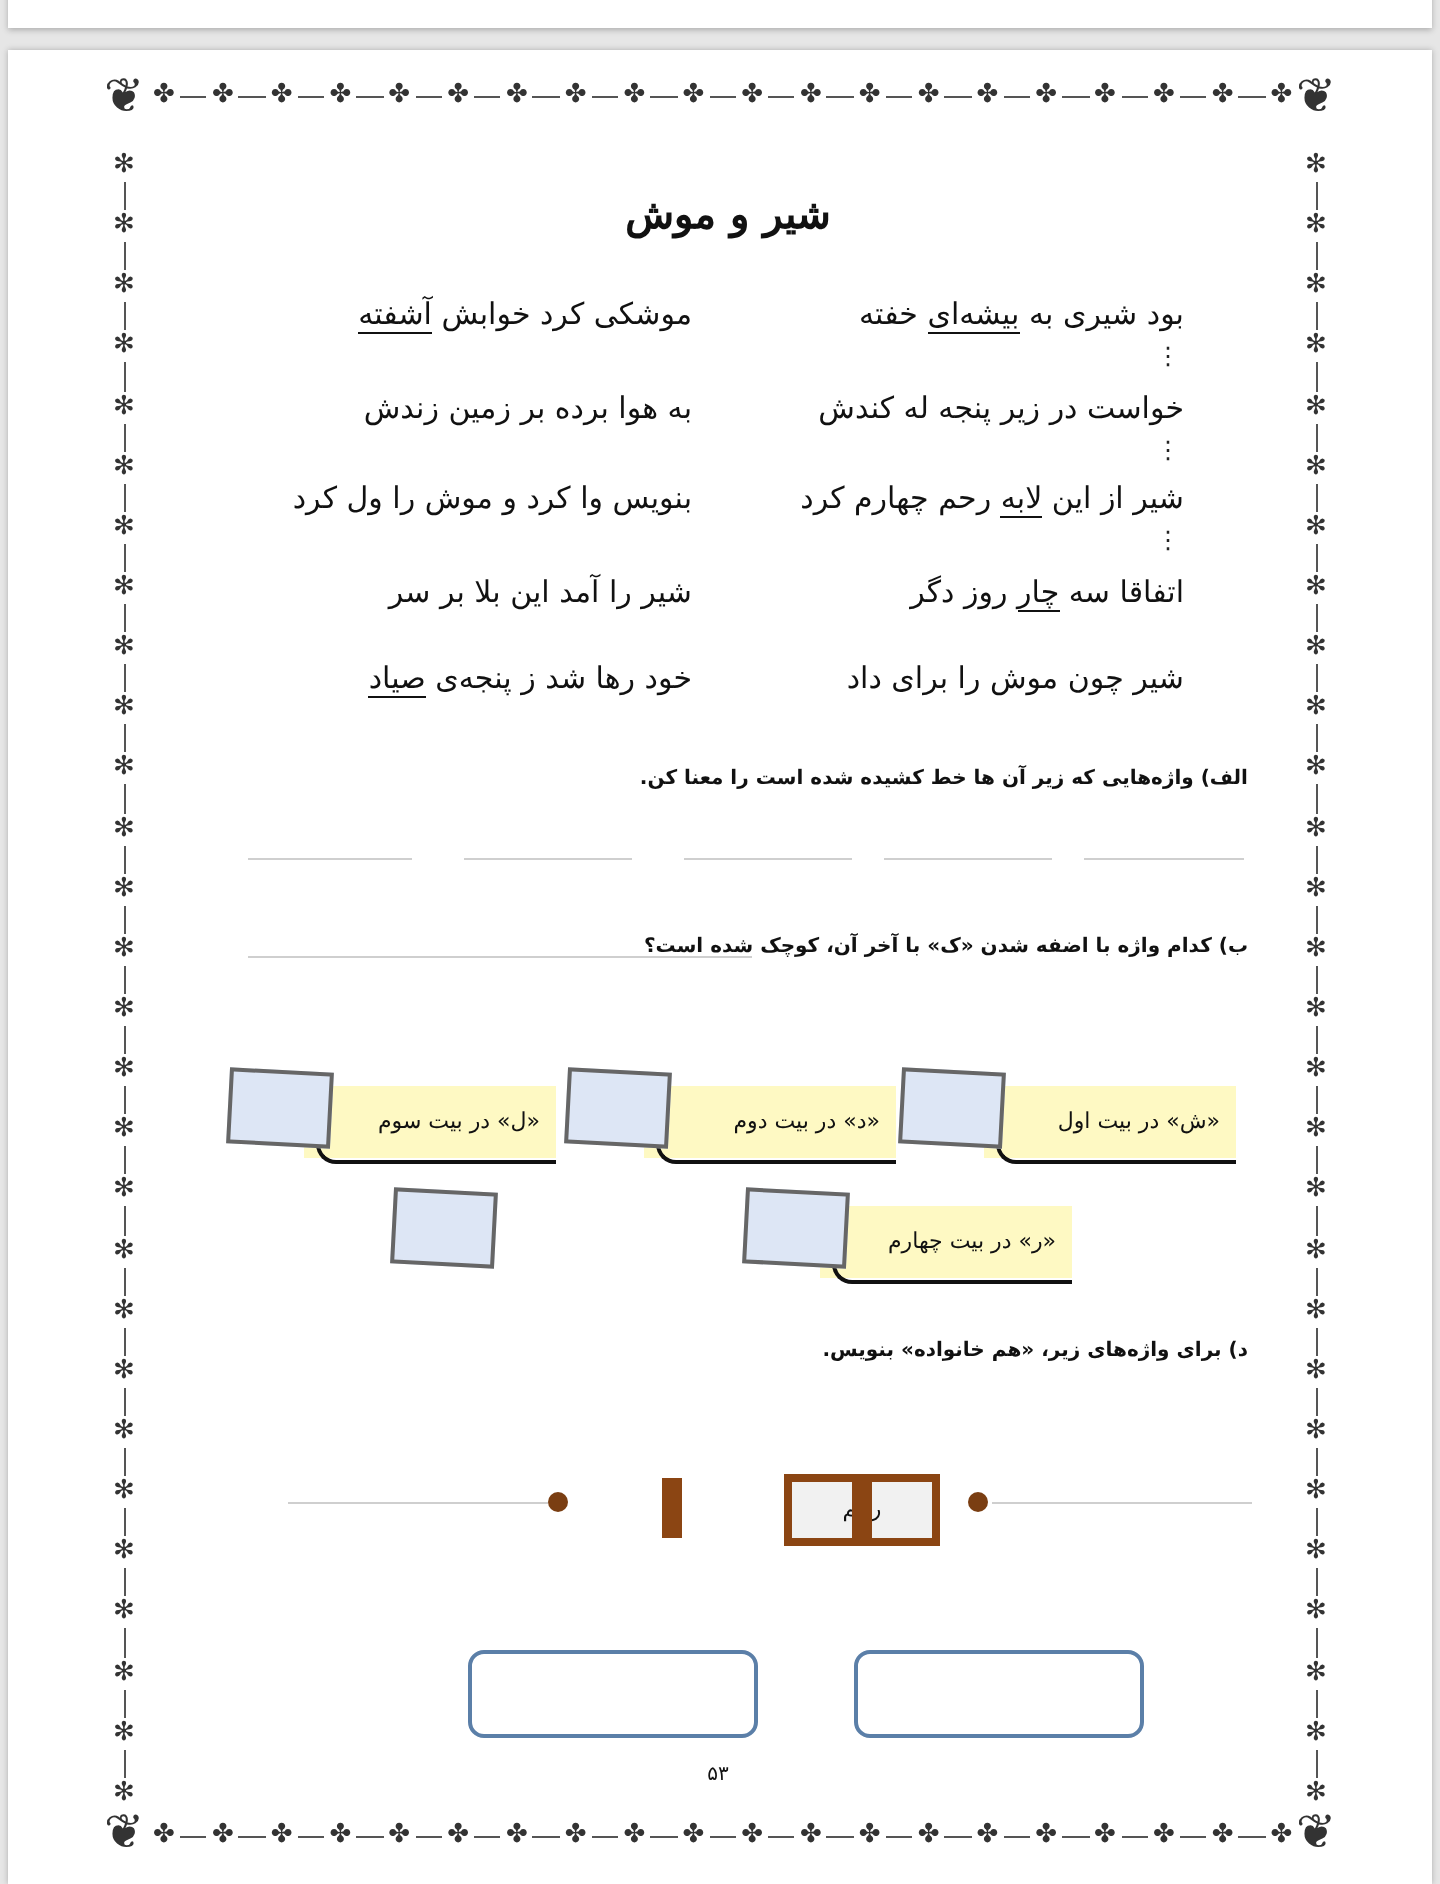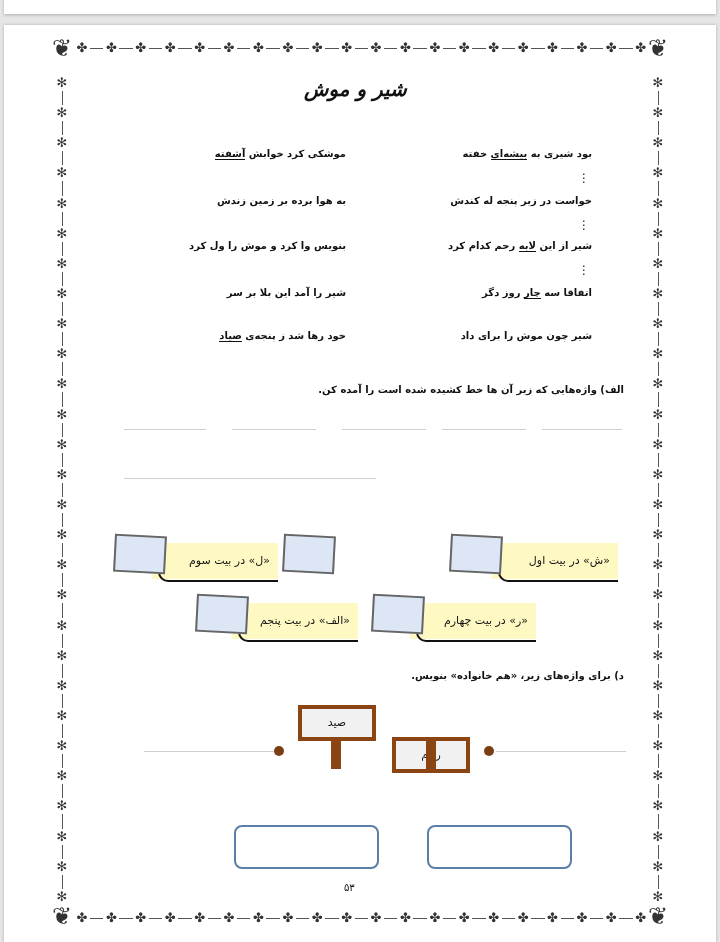--- a/index.html
+++ b/index.html
@@ -43,25 +43,25 @@
     position: absolute; width: 28px; height: 30px; font-size: 24px; line-height: 30px; text-align: center; color: #333;
   }
   .c-tl { left: 44px; top: 8px; }
   .c-tr { left: 640px; top: 8px; }
   .c-bl { left: 44px; top: 876px; }
   .c-br { left: 640px; top: 876px; }
 
   .rtl { direction: rtl; }
 
   .title {
-    position: absolute; left: 300px; top: 52px; width: 120px; text-align: left;
-    font-family: "DejaVu Serif", serif; font-style: italic; font-size: 20px; font-weight: bold;
-  }
-
-  .poem-line { position: absolute; font-size: 10px; font-family: "DejaVu Sans", sans-serif; direction: rtl; white-space: nowrap; font-weight: bold; }
+    position: absolute; left: 300px; top: 70px; width: 120px; text-align: center;
+    font-family: "DejaVu Serif", serif; font-size: 20px; font-weight: bold;
+  }
+
+  .poem-line { position: absolute; font-size: 15px; font-family: "DejaVu Sans", sans-serif; direction: rtl; white-space: nowrap; }
   .col-right { right: 124px; }
   .col-left { right: 370px; }
   .u { border-bottom: 1.5px solid #111; }
   .dots { position: absolute; right: 126px; font-size: 12px; line-height: 6px; color: #222; }
 
   .question { position: absolute; right: 92px; font-size: 10px; font-weight: bold; direction: rtl; white-space: nowrap; }
 
   .blank-line { position: absolute; height: 1px; background: #cfcfcf; }
 
   
@@ -85,21 +85,21 @@
     position: absolute; width: 78px; height: 36px; background: #f1f1f1;
     border: 4px solid #8b4513; text-align: center; line-height: 28px; font-size: 11px; direction: rtl;
   }
   .post { position: absolute; width: 10px; height: 30px; background: #8b4513; }
   .dot { position: absolute; width: 10px; height: 10px; border-radius: 50%; background: #7a3e12; }
 
   .answer-box {
     position: absolute; width: 145px; height: 44px; border: 2px solid #5b7fa8; border-radius: 8px; background: #fff;
   }
 
-  .page-num { position: absolute; left: 340px; top: 857px; width: 30px; font-size: 10px; }
+  .page-num { position: absolute; left: 340px; top: 857px; width: 30px; text-align: center; font-size: 10px; }
 </style>
 </head>
 <body>
 
 <div class="prev-page"></div>
 
 <div class="page">
 
   <div class="corner c-tl">❦</div>
   <div class="corner c-tr">❦</div>
@@ -216,76 +216,76 @@
   <div>
 
     <div class="poem-line col-right" style="top:123px"><span>بود شیری به </span><span class="u">بیشه‌ای</span><span> خفته</span></div>
     <div class="poem-line col-left" style="top:123px"><span>موشکی کرد خوابش </span><span class="u">آشفته</span></div>
     <div class="dots" style="top:150px">⋮</div>
 
     <div class="poem-line col-right" style="top:170px">خواست در زیر پنجه له کندش</div>
     <div class="poem-line col-left" style="top:170px">به هوا برده بر زمین زندش</div>
     <div class="dots" style="top:197px">⋮</div>
 
-    <div class="poem-line col-right" style="top:215px"><span>شیر از این </span><span class="u">لابه</span><span> رحم کدام کرد</span></div>
+    <div class="poem-line col-right" style="top:215px"><span>شیر از این </span><span class="u">لابه</span><span> رحم چهارم کرد</span></div>
     <div class="poem-line col-left" style="top:215px">بنویس وا کرد و موش را ول کرد</div>
     <div class="dots" style="top:242px">⋮</div>
 
     <div class="poem-line col-right" style="top:262px"><span>اتفاقا سه </span><span class="u">چار</span><span> روز دگر</span></div>
     <div class="poem-line col-left" style="top:262px">شیر را آمد این بلا بر سر</div>
 
     <div class="poem-line col-right" style="top:305px">شیر چون موش را برای داد</div>
     <div class="poem-line col-left" style="top:305px"><span>خود رها شد ز پنجه‌ی </span><span class="u">صیاد</span></div>
   </div>
 
-  <div class="question" style="top:359px">الف) واژه‌هایی که زیر آن ها خط کشیده شده است را آمده کن.</div>
+  <div class="question" style="top:359px">الف) واژه‌هایی که زیر آن ها خط کشیده شده است را معنا کن.</div>
   <div class="blank-line" style="top:404px; left:120px; width:82px"></div>
   <div class="blank-line" style="top:404px; left:228px; width:84px"></div>
   <div class="blank-line" style="top:404px; left:338px; width:84px"></div>
   <div class="blank-line" style="top:404px; left:438px; width:84px"></div>
   <div class="blank-line" style="top:404px; left:538px; width:80px"></div>
 
+  <div class="question" style="top:443px">ب) کدام واژه با اضفه شدن «ک» با آخر آن، کوچک شده است؟</div>
   <div class="blank-line" style="top:453px; left:120px; width:252px"></div>
 
 
   <div class="tag" style="left:488px; top:518px; width:126px">
     <span class="label">«ش» در بیت اول</span>
     <div class="underline-bar"></div><div class="hook"></div>
   </div>
   <div class="answer-card" style="left:446px; top:510px"></div>
 
+  <div class="tag" style="left:318px; top:518px; width:126px">
+    <span class="label">«د» در بیت دوم</span>
+    <div class="underline-bar"></div><div class="hook"></div>
+  </div>
   <div class="answer-card" style="left:279px; top:510px"></div>
 
   <div class="tag" style="left:148px; top:518px; width:126px">
     <span class="label">«ل» در بیت سوم</span>
     <div class="underline-bar"></div><div class="hook"></div>
   </div>
   <div class="answer-card" style="left:110px; top:510px"></div>
 
   <div class="tag" style="left:406px; top:578px; width:126px">
     <span class="label">«ر» در بیت چهارم</span>
     <div class="underline-bar"></div><div class="hook"></div>
   </div>
   <div class="answer-card" style="left:368px; top:570px"></div>
 
-  <div class="tag" style="left:228px; top:578px; width:126px">
-    <span class="label">«الف» در بیت پنجم</span>
-    <div class="underline-bar"></div><div class="hook"></div>
-  </div>
   <div class="answer-card" style="left:192px; top:570px"></div>
 
   <div class="question" style="top:645px">د) برای واژه‌های زیر، «هم خانواده» بنویس.</div>
 
   <div class="blank-line" style="top:726px; left:140px; width:130px"></div>
   <div class="dot" style="left:270px; top:721px"></div>
   <div class="dot" style="left:480px; top:721px"></div>
   <div class="blank-line" style="top:726px; left:492px; width:130px"></div>
 
   <div class="sign rtl" style="left:388px; top:712px">رحم</div>
   <div class="post" style="left:422px; top:714px"></div>
-  <div class="sign rtl" style="left:294px; top:680px">صید</div>
   <div class="post" style="left:327px; top:714px"></div>
 
   <div class="answer-box" style="left:423px; top:800px"></div>
   <div class="answer-box" style="left:230px; top:800px"></div>
 
   <div class="page-num">۵۳</div>
 </div>
 
 </body></html>

